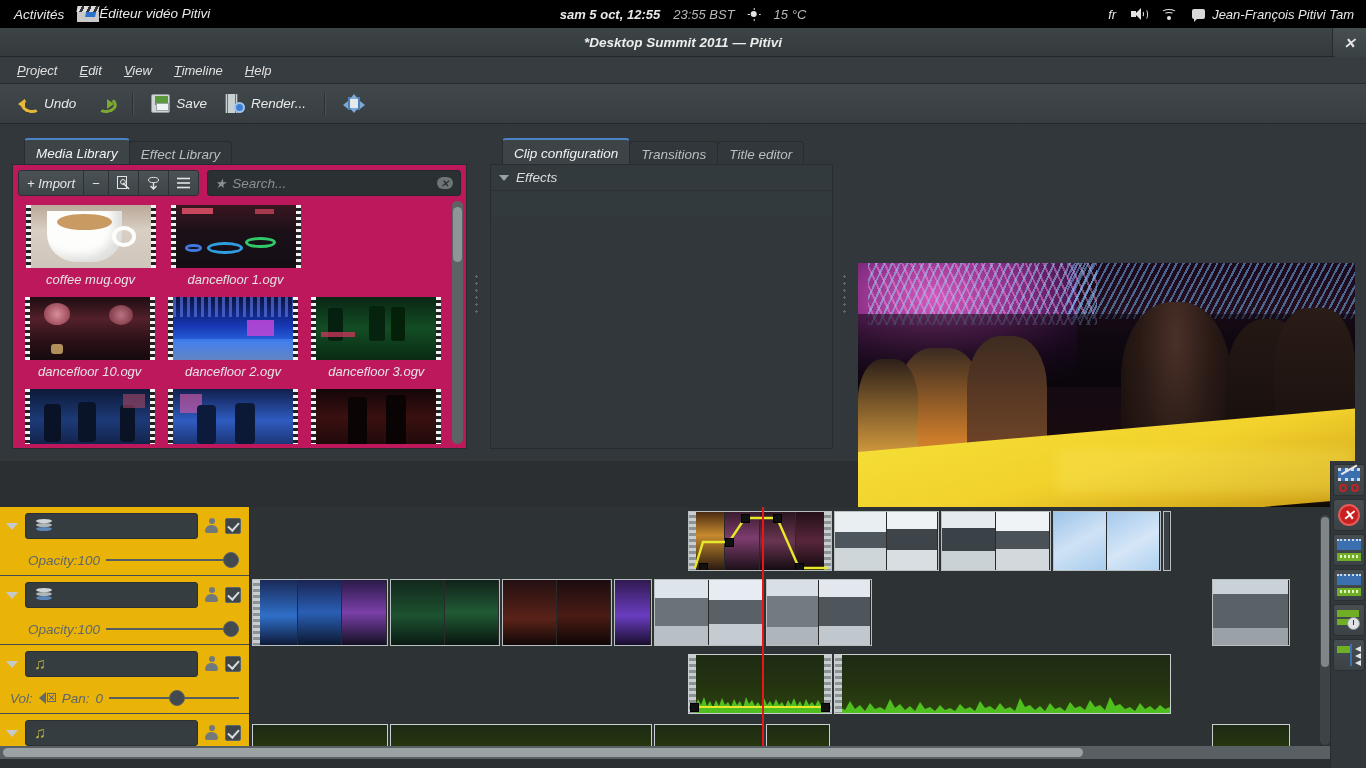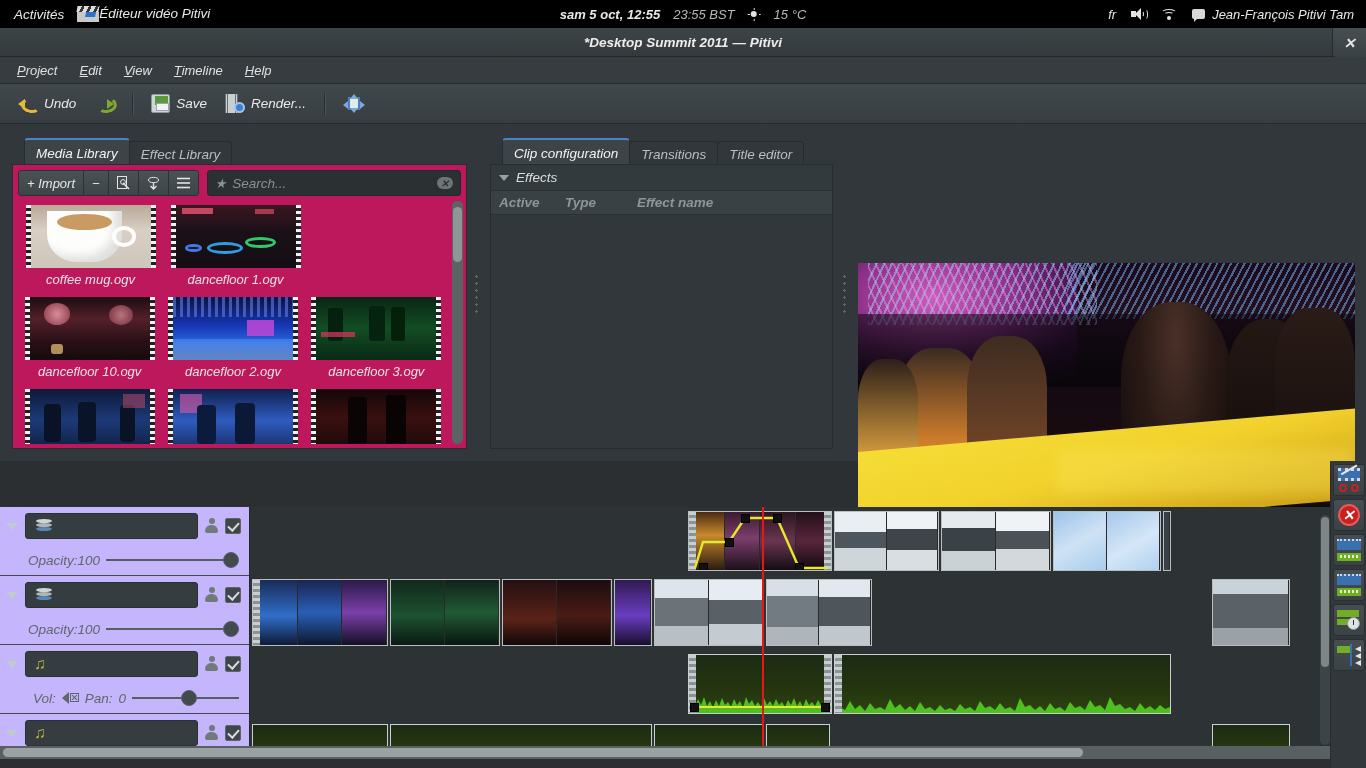--- a/index.html
+++ b/index.html
@@ -353,21 +353,21 @@
   .zslider .knob{ position:absolute; left:30px; top:2px; width:16px; height:16px;
                   border-radius:50%; background:#4d5457; border:1px solid #2b3133; }
 
   
   .timeline{
     position:absolute; left:0; top:507px; width:1330px; height:252px;
     background:#2d3234; overflow:hidden;
   }
   .track-head-col{
     position:absolute; left:0; top:0; width:250px; bottom:0;
-    background:#c4b5fd; border-right:1px solid #23282a;
+    background:#eab308; border-right:1px solid #23282a;
   }
   .trk-head{ position:relative; border-bottom:1px solid #444b4e; }
   .th-row1{ display:flex; align-items:center; height:38px; padding:0 8px 0 6px; gap:7px; }
   .th-exp{ width:0;height:0;border-left:6px solid transparent;border-right:6px solid transparent;
            border-top:7px solid #c4cacc; }
   .th-namebox{
     flex:1; height:26px; background:#363d40; border:1px solid #2b3133;
     border-radius:3px; display:flex; align-items:center; padding-left:8px;
   }
   .ic-video{ width:20px;height:15px;position:relative; }
@@ -726,25 +726,20 @@
       <div class="nb-tab active">Clip configuration</div>
       <div class="nb-tab">Transitions</div>
       <div class="nb-tab">Title editor</div>
     </div>
 
     <div class="clipcfg">
       <div class="effects-hdr">
         <span class="tri-down"></span>
         <span>Effects</span>
       </div>
-      <div class="eff-cols">
-        <span class="c1">Active</span>
-        <span class="c2">Type</span>
-        <span class="c3">Effect name</span>
-      </div>
       <div class="eff-body"></div>
     </div>
 
     <div class="pane-grip" style="left:842px;"></div>
 
     <div class="viewer">
       <div class="viewer-img" style="background:linear-gradient(to bottom,#1a0a1c 0%,#24101f 18%,#140a12 46%,#1a0c0e 68%,#120a0b 100%);">
         <div style="position:absolute;left:0;top:0;width:44%;height:42%;background:radial-gradient(ellipse at 35% 30%,#d45ab8 0%,#8a2f86 42%,#3a1243 75%,transparent 100%);"></div>
         <div style="position:absolute;left:2%;top:0;width:46%;height:22%;background:repeating-linear-gradient(115deg,rgba(140,200,255,.55) 0 2px,transparent 2px 7px),repeating-linear-gradient(65deg,rgba(255,160,230,.4) 0 2px,transparent 2px 8px);"></div>
         <div style="position:absolute;left:42%;top:0;width:58%;height:20%;background:repeating-linear-gradient(118deg,rgba(120,190,255,.5) 0 2px,transparent 2px 6px);"></div>
@@ -839,21 +834,21 @@
 
       <div class="trk-head">
         <div class="th-row1">
           <span class="th-exp"></span>
           <span class="th-namebox">
             <span class="ic-audio">♫</span>
           </span>
           <span class="th-person"></span>
           <span class="th-check"></span>
         </div>
-        <div class="th-row2" style="padding-left:33px;">
+        <div class="th-row2" style="padding-left:10px;">
           <span>Vol:</span>
           <span class="mute-ic">
               <i class="c"></i>
               <i class="x"></i>
             </span>
           <span>Pan:</span>
           <span>0</span>
           <span class="th-slider">
             <i class="trk"></i>
               <i class="knob" style="left:46%"></i>

